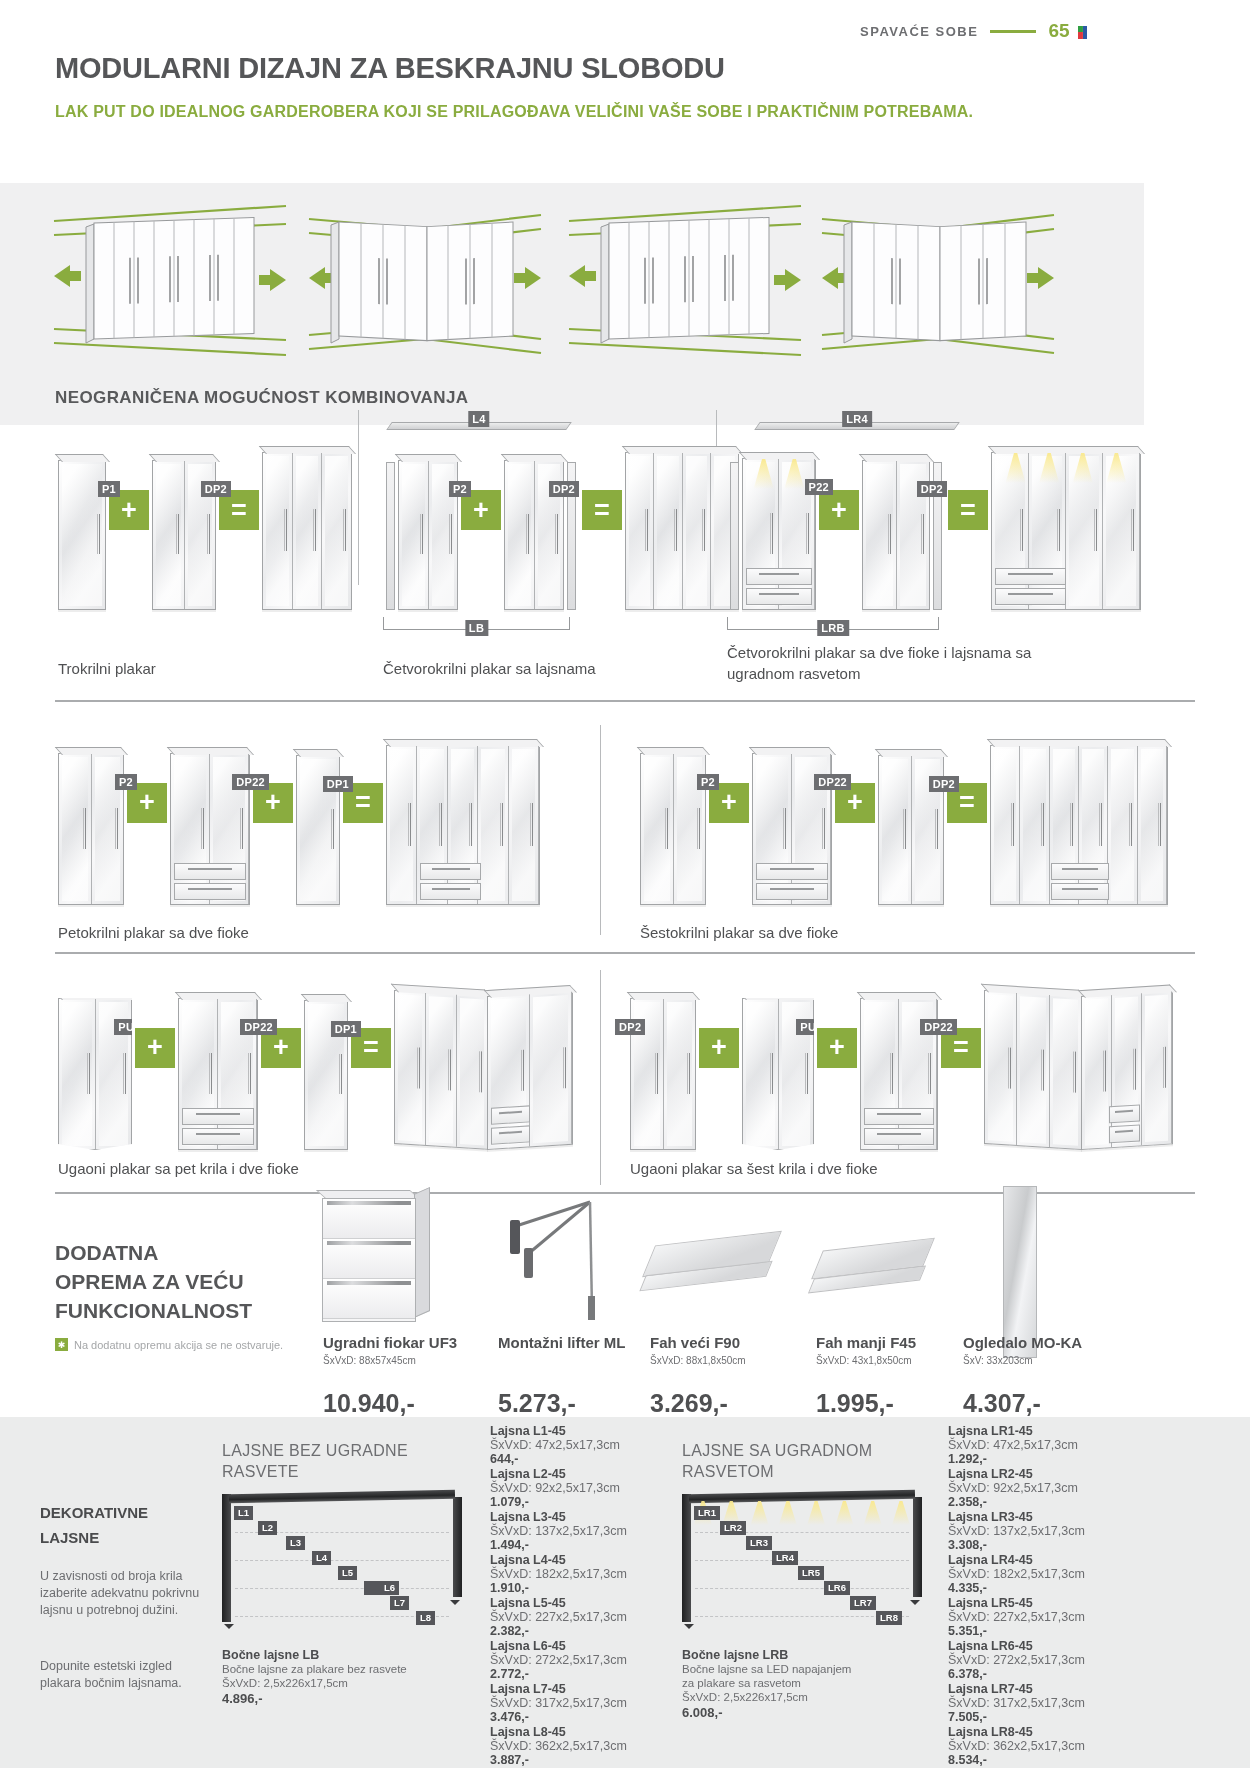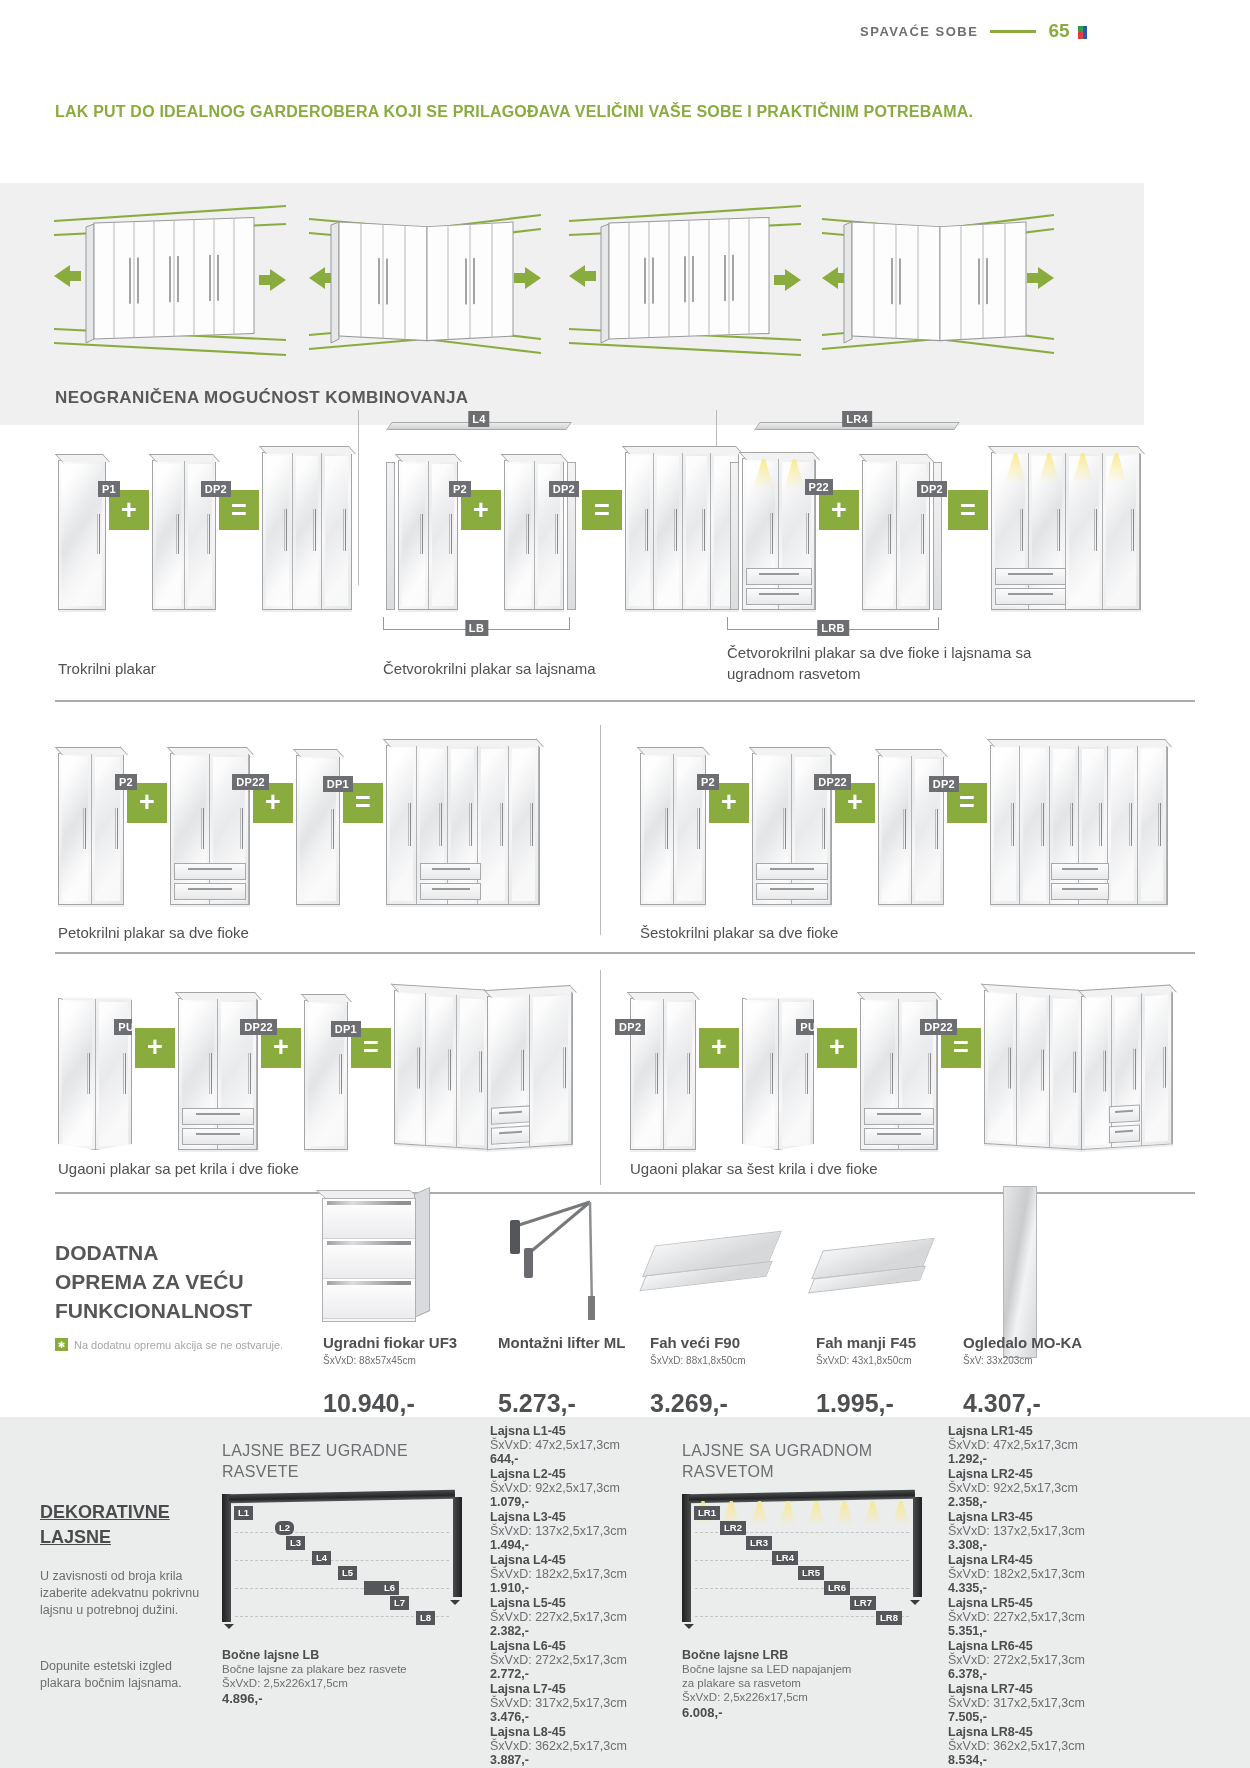--- a/index.html
+++ b/index.html
@@ -70,21 +70,21 @@
   .fio-body{position:relative;width:92px;height:122px;border:1px solid #aeb0b2;background:#f6f6f7;}
   .fio-d{height:39px;border-bottom:1px solid #cfd0d2;background:linear-gradient(#ffffff,#ececee);position:relative;}
   .fio-d::before{content:"";position:absolute;top:2px;left:4px;right:4px;height:4px;
       background:linear-gradient(90deg,#9fa1a3,#dcdddf 30%,#8e9092 85%);}
   .fshelf{position:absolute;background:linear-gradient(160deg,#f4f5f6,#d7d8da 70%);border:1px solid #c0c1c3;
       transform:skewX(-28deg) rotate(-7deg);}
   .mirror{position:absolute;left:1003px;top:1186px;width:32px;height:170px;border:1px solid #b5b7b9;
       background:linear-gradient(100deg,#e7e8ea,#c9cbcd 40%,#f2f3f5 60%,#d5d7d9);}
   
   #bottom{position:absolute;left:0;top:1417px;width:1250px;height:351px;background:#ebecec;}
-  .dk-title{position:absolute;left:40px;top:1500px;font-size:18px;font-weight:bold;color:#4a4b4d;line-height:25px;text-decoration:underline;}
+  .dk-title{position:absolute;left:40px;top:1500px;font-size:15px;font-weight:bold;color:#4a4b4d;line-height:25px;}
   .dk-para{position:absolute;left:40px;width:168px;font-size:12.5px;color:#6d6e71;line-height:17px;}
   .lj-head{position:absolute;font-size:16px;color:#6d6e71;line-height:21px;letter-spacing:.3px;}
   .ldiag{position:absolute;width:240px;height:150px;}
   .dg-top{position:absolute;top:0;left:7px;right:7px;height:9px;background:linear-gradient(#4a4b4d,#242526 60%,#5a5b5d);transform:rotate(-1.2deg);}
   .dg-postL{position:absolute;left:0;top:2px;width:9px;height:128px;background:linear-gradient(90deg,#202122,#4a4b4d);}
   .dg-postR{position:absolute;right:0;top:5px;width:9px;height:100px;background:linear-gradient(90deg,#4a4b4d,#202122);}
   .dg-line{position:absolute;left:13px;right:13px;border-top:1px dashed #c3c4c6;}
   .dg-arr{position:absolute;width:0;height:0;border:5px solid transparent;}
   .dlab{position:absolute;background:#55565a;color:#fff;font-size:9.5px;font-weight:bold;line-height:14px;padding:0 4px;}
   .dg-glow{position:absolute;top:9px;left:12px;right:12px;height:24px;display:flex;justify-content:space-between;}
@@ -174,20 +174,21 @@
     </defs>
   </svg>
 
   <div class="hdr">
     <span class="hdr-label">SPAVAĆE SOBE</span>
     <span class="hdr-line"></span>
     <span class="hdr-num">65</span>
   </div>
   <div class="brand"></div>
 
+  <div class="title">MODULARNI DIZAJN ZA BESKRAJNU SLOBODU</div>
   <div class="subtitle">
     <div>LAK PUT DO IDEALNOG GARDEROBERA KOJI SE PRILAGOĐAVA VELIČINI VAŠE SOBE I PRAKTIČNIM POTREBAMA.</div>
   </div>
 
   <div id="band">
     <svg class="bandsvg" style="left:50px" width="240" height="170" viewBox="0 0 240 170">
         <use href="#gw-straight"></use>
       </svg>
     <svg class="bandsvg" style="left:305px" width="240" height="170" viewBox="0 0 240 170">
         <use href="#gw-corner"></use>
@@ -550,21 +551,21 @@
   </div>
   <div class="ldiag" style="left:222px;top:1492px;">
     <div class="dg-postL"></div>
     <div class="dg-postR"></div>
     <div class="dg-top"></div>
     <div class="dg-line" style="top:40px;"></div>
     <div class="dg-line" style="top:68px;"></div>
     <div class="dg-line" style="top:96px;"></div>
     <div class="dg-line" style="top:124px;"></div>
     <span class="dlab" style="left:12px;top:14px;">L1</span>
-    <span class="dlab" style="left:53px;top:29px;border-radius:6px;">L2</span>
+    <span class="dlab" style="left:36px;top:29px;">L2</span>
     <span class="dlab" style="left:64px;top:44px;">L3</span>
     <span class="dlab" style="left:90px;top:59px;">L4</span>
     <span class="dlab" style="left:116px;top:74px;">L5</span>
     <span class="dlab" style="left:142px;top:89px;padding-left:20px;">L6</span>
     <span class="dlab" style="left:168px;top:104px;">L7</span>
     <span class="dlab" style="left:194px;top:119px;">L8</span>
     <span class="dg-arr" style="left:2px;top:132px;border-top-color:#3a3b3d;"></span>
     <span class="dg-arr" style="right:2px;top:108px;border-top-color:#3a3b3d;"></span>
   </div>
   <div style="position:absolute;left:222px;top:1648px;">

